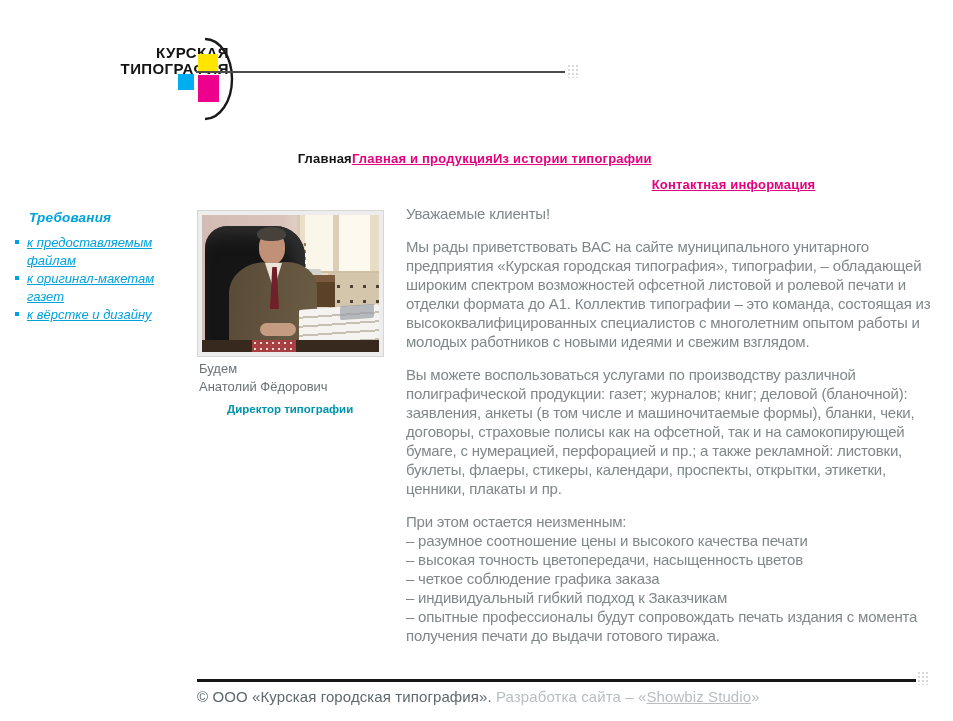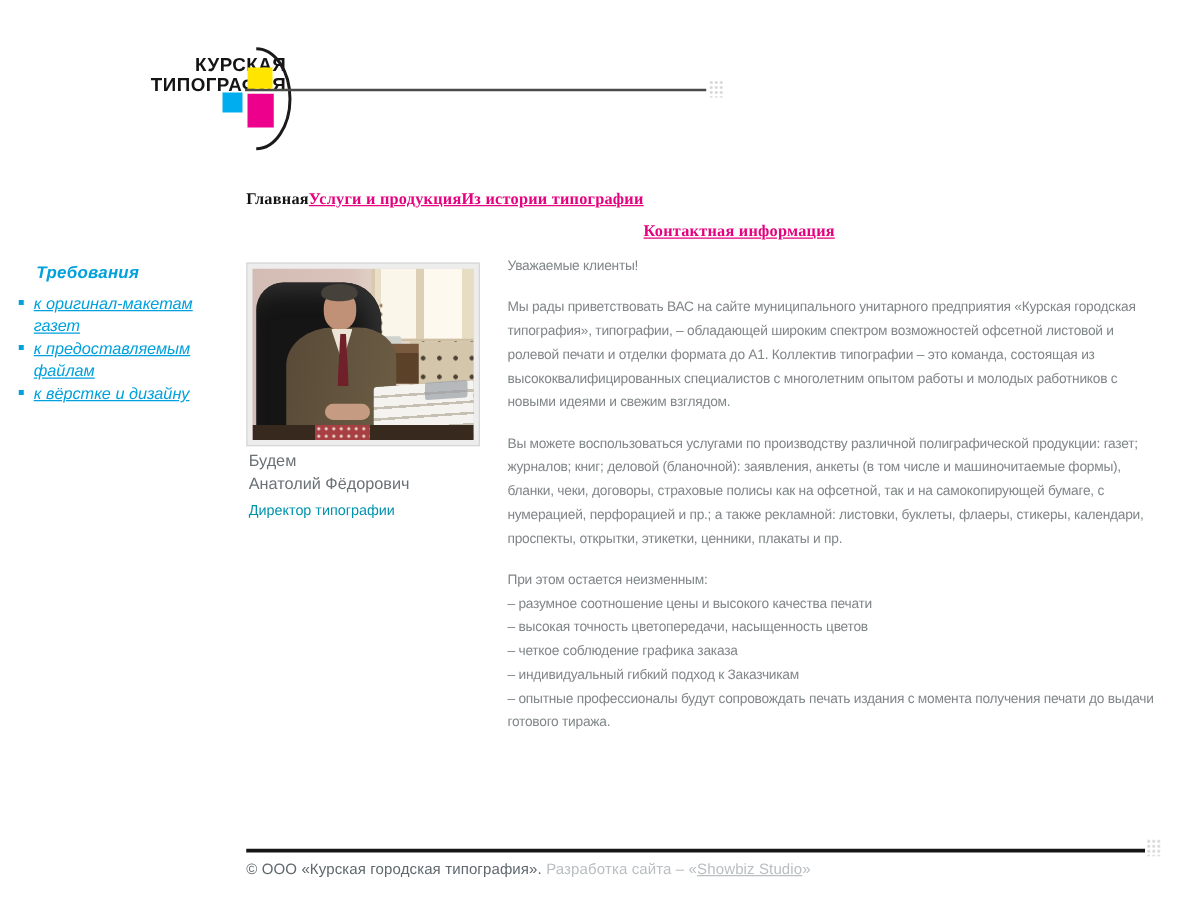--- a/index.html
+++ b/index.html
@@ -16,21 +16,21 @@
   .sq-cyan   { left:178px; top:74px; width:16px; height:16px; }
   .sq-magenta{ left:198px; top:75px; width:21px; height:27px; }
   .hatch { position:absolute; width:12px; height:14px;
     background-image: radial-gradient(#d8d8d8 1px, transparent 1.3px);
     background-size:4px 4px; }
   .hatch-top { left:567px; top:64px; }
   .hatch-bottom { left:917px; top:671px; }
 
   
   .nav { position:absolute; left:197px; top:151px; width:719px; display:flex;
-    justify-content:flex-start; font-size:13px; font-weight:bold; letter-spacing:0.2px;font-family:Liberation Serif, serif; }
+    justify-content:center; font-size:13px; font-weight:bold; letter-spacing:0.2px; }
   .nav a { text-decoration:underline; cursor:pointer; }
   .nav .active { color:#141414; text-decoration:none; cursor:default; }
 
   
   .sidebar { position:absolute; left:15px; top:210px; width:170px; font-size:13px;font-style:italic; }
   .sidebar h3 { margin:0 0 9px 14px; font-size:13.5px; letter-spacing:0.2px; }
   .sidebar ul { list-style:none; margin:0; padding:0; }
   .sidebar li { position:relative; padding-left:12px; margin:0 0 1px 0; width:140px; line-height:17.5px; }
   .sidebar .bullet { position:absolute; left:0; top:6px; width:4px; height:4px; }
   .sidebar a { text-decoration:underline; cursor:pointer; }
@@ -65,32 +65,32 @@
   .sc-hands { left:58px; top:108px; width:36px; height:13px; background:#c59c82; border-radius:8px; }
   .sc-papers { left:97px; top:92px; width:80px; height:46px; transform:skewY(-4deg);
     background:repeating-linear-gradient(#f4f3ef 0 7px, #c6c0b2 7px 9px); border-radius:2px; }
   .sc-paper-img { left:138px; top:90px; width:34px; height:14px; transform:skewY(-4deg);
     background:#9aa0a6; opacity:.7; border-radius:2px; }
   .sc-desk { left:0; top:125px; width:177px; height:12px; background:#38291f; }
   .sc-reditem { left:50px; top:125px; width:44px; height:12px; background:#a84043;
     background-image:radial-gradient(#e8dcd2 1px, transparent 1.4px); background-size:6px 6px; }
 
   .caption { position:absolute; left:199px; top:360px; font-size:13px; color:#6a7276; line-height:18px; }
-  .caption .title { font-size:11.5px; font-weight:normal; margin-top:4px; }
+  .caption .title { font-size:11.5px; font-weight:bold; margin-top:4px;margin-left:28px; }
 
   
   .main { position:absolute; left:406px; top:204px; width:528px;
-    font-size:11px; line-height:19px; letter-spacing:-0.2px; }
+    font-size:15px; line-height:19px; letter-spacing:-0.2px; }
   .main p { margin:0 0 14px 0; }
   .main p.tight { margin-bottom:0; }
   .pre { white-space:pre-line; }
 
   
   .hline-bottom { position:absolute; left:197px; top:679px; width:719px; height:3px; background:#161616; }
-  .footer { position:absolute; left:197px; top:688px; font-size:12px; letter-spacing:0.1px; }
+  .footer { position:absolute; left:197px; top:688px; font-size:15px; letter-spacing:0.1px; }
   .footer .credit a { text-decoration:underline; cursor:pointer; }
 </style>
 </head>
 <body>
 
 <div class="page">
 
   <div class="logo-text">
     <div>КУРСКАЯ</div>
     <div>ТИПОГРАФИЯ</div>
@@ -99,35 +99,35 @@
     <path d="M 3 3 a 27 40 0 0 1 0 80" fill="none" stroke="#1a1a1a" stroke-width="2.4"></path>
   </svg>
   <div class="hline-top"></div>
   <div class="hatch hatch-top"></div>
   <div class="sq sq-yellow" id="sqY" style="background: rgb(255, 229, 0);"></div>
   <div class="sq sq-cyan" id="sqC" style="background: rgb(0, 174, 239);"></div>
   <div class="sq sq-magenta" id="sqM" style="background: rgb(236, 0, 140);"></div>
 
   <div class="nav">
     <span class="active">Главная</span>
-    <a class="navlink" style="color: rgb(229, 0, 125);">Услуги и продукция</a>
+    <a class="navlink" style="color: rgb(229, 0, 125);">Главная и продукция</a>
     <a class="navlink" style="color: rgb(229, 0, 125);">Из истории типографии</a>
     <a class="navlink" style="color: rgb(229, 0, 125); margin-top: 26px;">Контактная информация</a>
   </div>
 
   <div class="sidebar">
     <h3 class="accent" style="color: rgb(0, 161, 221);">Требования</h3>
     <ul>
       <li>
         <span class="bullet accent-bg" style="background: rgb(0, 161, 221);"></span>
-        <a class="accent" style="color: rgb(0, 161, 221);">к оригинал-макетам газет</a>
+        <a class="accent" style="color: rgb(0, 161, 221);">к предоставляемым файлам</a>
       </li>
       <li>
         <span class="bullet accent-bg" style="background: rgb(0, 161, 221);"></span>
-        <a class="accent" style="color: rgb(0, 161, 221);">к предоставляемым файлам</a>
+        <a class="accent" style="color: rgb(0, 161, 221);">к оригинал-макетам газет</a>
       </li>
       <li>
         <span class="bullet accent-bg" style="background: rgb(0, 161, 221);"></span>
         <a class="accent" style="color: rgb(0, 161, 221);">к вёрстке и дизайну</a>
       </li>
     </ul>
   </div>
 
   <div class="photo-frame">
     <div class="scene">

